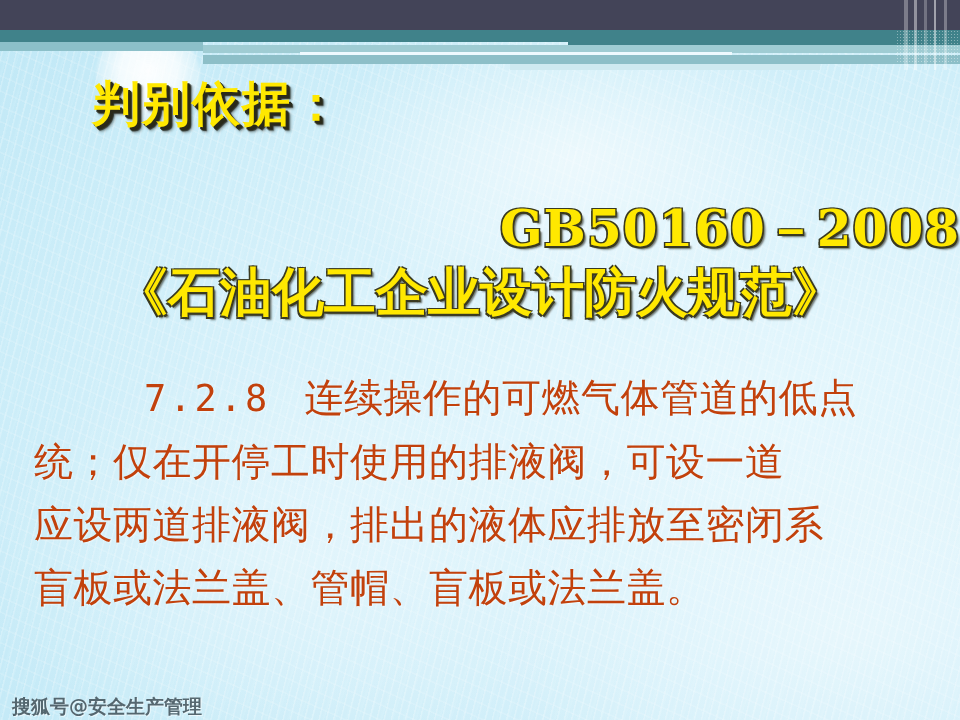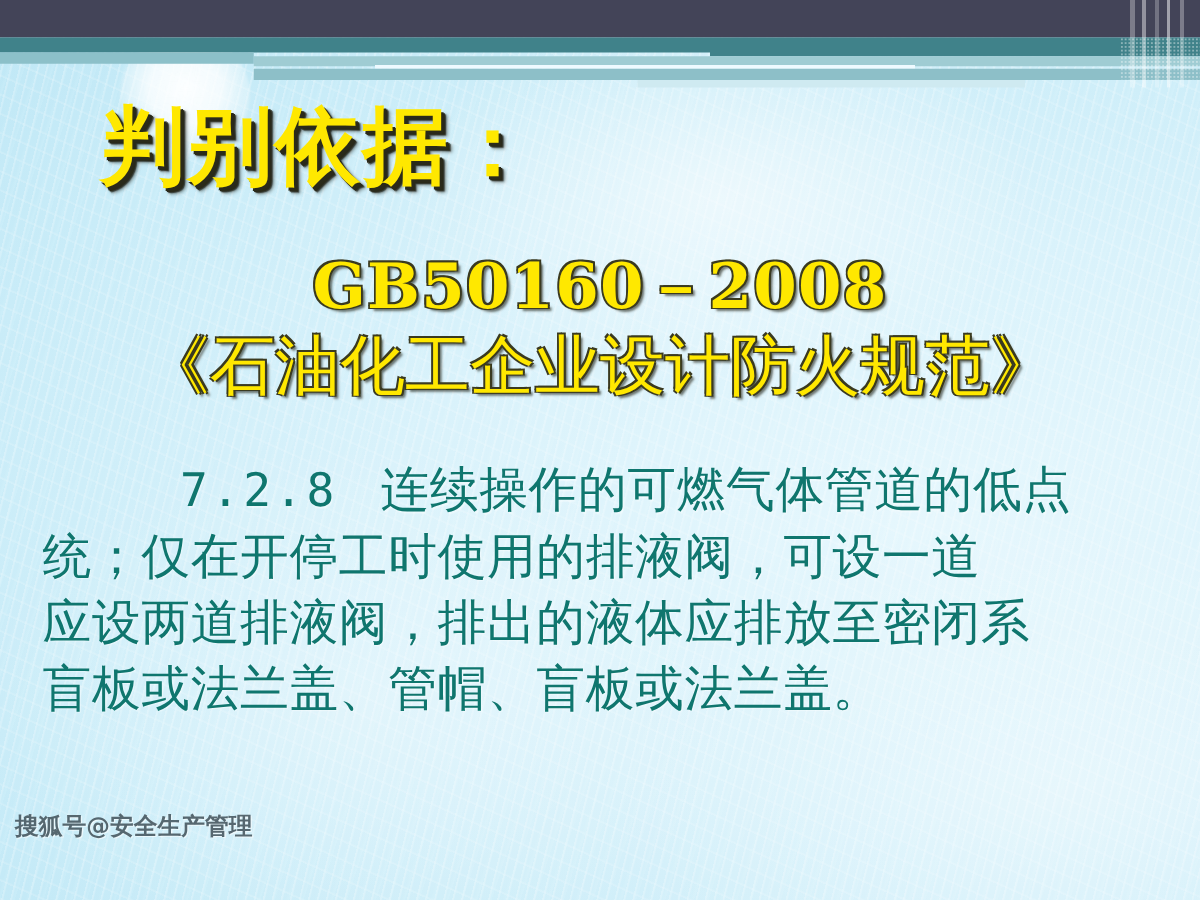--- a/index.html
+++ b/index.html
@@ -114,91 +114,91 @@
     position: absolute;
     left: 896px; top: 30px; width: 64px; height: 34px;
     opacity: .45;
     background-image: radial-gradient(circle, rgba(255,255,255,.85) 0.6px, rgba(255,255,255,0) 0.9px);
     background-size: 3px 3px;
   }
 
   
   .title {
     position: absolute;
-    left: 80px; top: 72px;
-    font-size: 68px;
+    left: 92px; top: 72px;
+    font-size: 48px;
     font-weight: bold;
     letter-spacing: 2px;
     color: #ffe800;
     font-family: "DejaVu Sans", "Liberation Sans", sans-serif;
     text-shadow:
       2px 2px 0 #2a2a1a, 3px 3px 0 #2a2a1a, 4px 4px 1px rgba(20,20,10,.75),
       5px 5px 3px rgba(20,20,10,.45);
     white-space: nowrap;
   }
 
   .std-code {
     position: absolute;
     left: 0; top: 196px; width: 960px;
-    text-align: center;
+    text-align: right;
     font-size: 50px;
     font-weight: bold;
     letter-spacing: 1px;
     color: #ffe800;
     font-family: "DejaVu Serif", "Liberation Serif", serif;
     text-shadow:
       -1.5px -1.5px 0 #3a3a20, 1.5px -1.5px 0 #3a3a20,
       -1.5px 1.5px 0 #3a3a20, 1.5px 1.5px 0 #3a3a20,
       3px 3px 2px rgba(25,25,12,.6);
     white-space: nowrap;
   }
   .std-name {
     position: absolute;
     left: 0; top: 258px; width: 960px;
     text-align: center;
     font-size: 52px;
-    font-weight: normal;
+    font-weight: bold;
     letter-spacing: 0px;
     color: #ffe800;
     font-family: "DejaVu Serif", "Liberation Serif", serif;
     text-shadow:
       -1.5px -1.5px 0 #3a3a20, 1.5px -1.5px 0 #3a3a20,
       -1.5px 1.5px 0 #3a3a20, 1.5px 1.5px 0 #3a3a20,
       3px 3px 2px rgba(25,25,12,.6);
     white-space: nowrap;
   }
 
   .clause {
     position: absolute;
     left: 34px; top: 366px;
     width: 892px;
   }
   .clause-line {
     font-size: 39px;
-    line-height: 53px;
-    color: #0f766e;
+    line-height: 63px;
+    color: #c2410c;
     font-family: "DejaVu Sans", "Liberation Sans", sans-serif;
     letter-spacing: .5px;
     white-space: nowrap;
     text-shadow: 1px 1px 1px rgba(255,255,255,.45);
   }
   .clause-line.first {
     padding-left: 110px;
   }
   .clause-num {
     font-family: "DejaVu Sans Mono", "Liberation Mono", monospace;
     letter-spacing: 3px;
     font-size: 37px;
   }
   .clause-gap { display: inline-block; width: 34px; }
 
   
   .watermark {
     position: absolute;
-    left: 12px; top: 648px;
+    left: 12px; top: 694px;
     font-size: 19px;
     font-weight: bold;
     color: #3b4a52;
     font-family: "DejaVu Sans", "Liberation Sans", sans-serif;
     letter-spacing: 0px;
     opacity: .82;
     text-shadow: 1px 1px 0 rgba(255,255,255,.7);
     white-space: nowrap;
   }
 </style>

